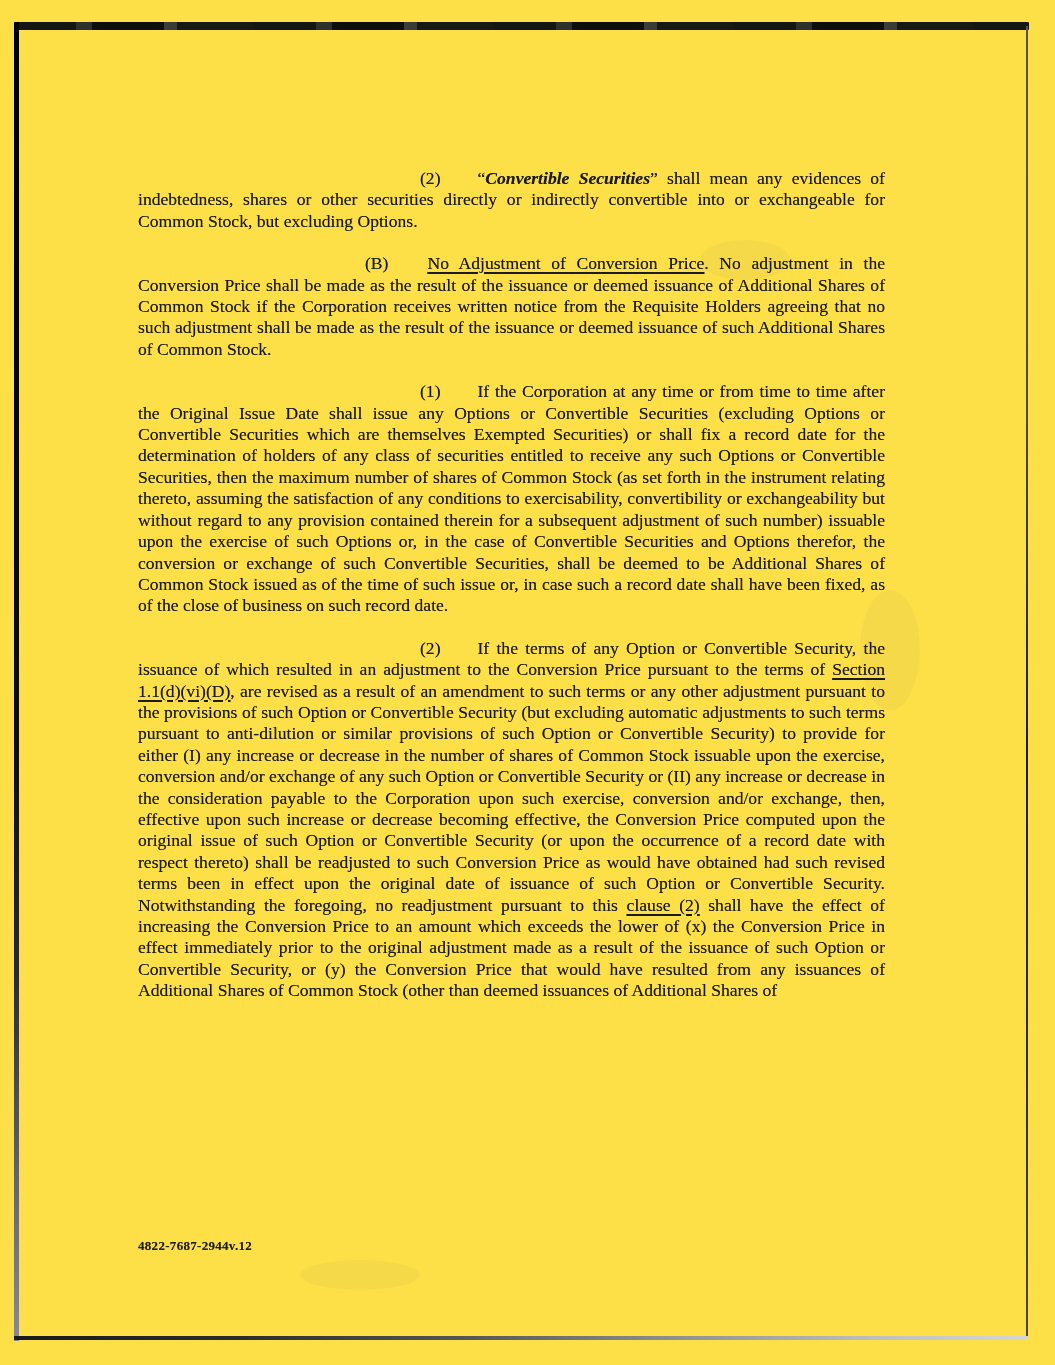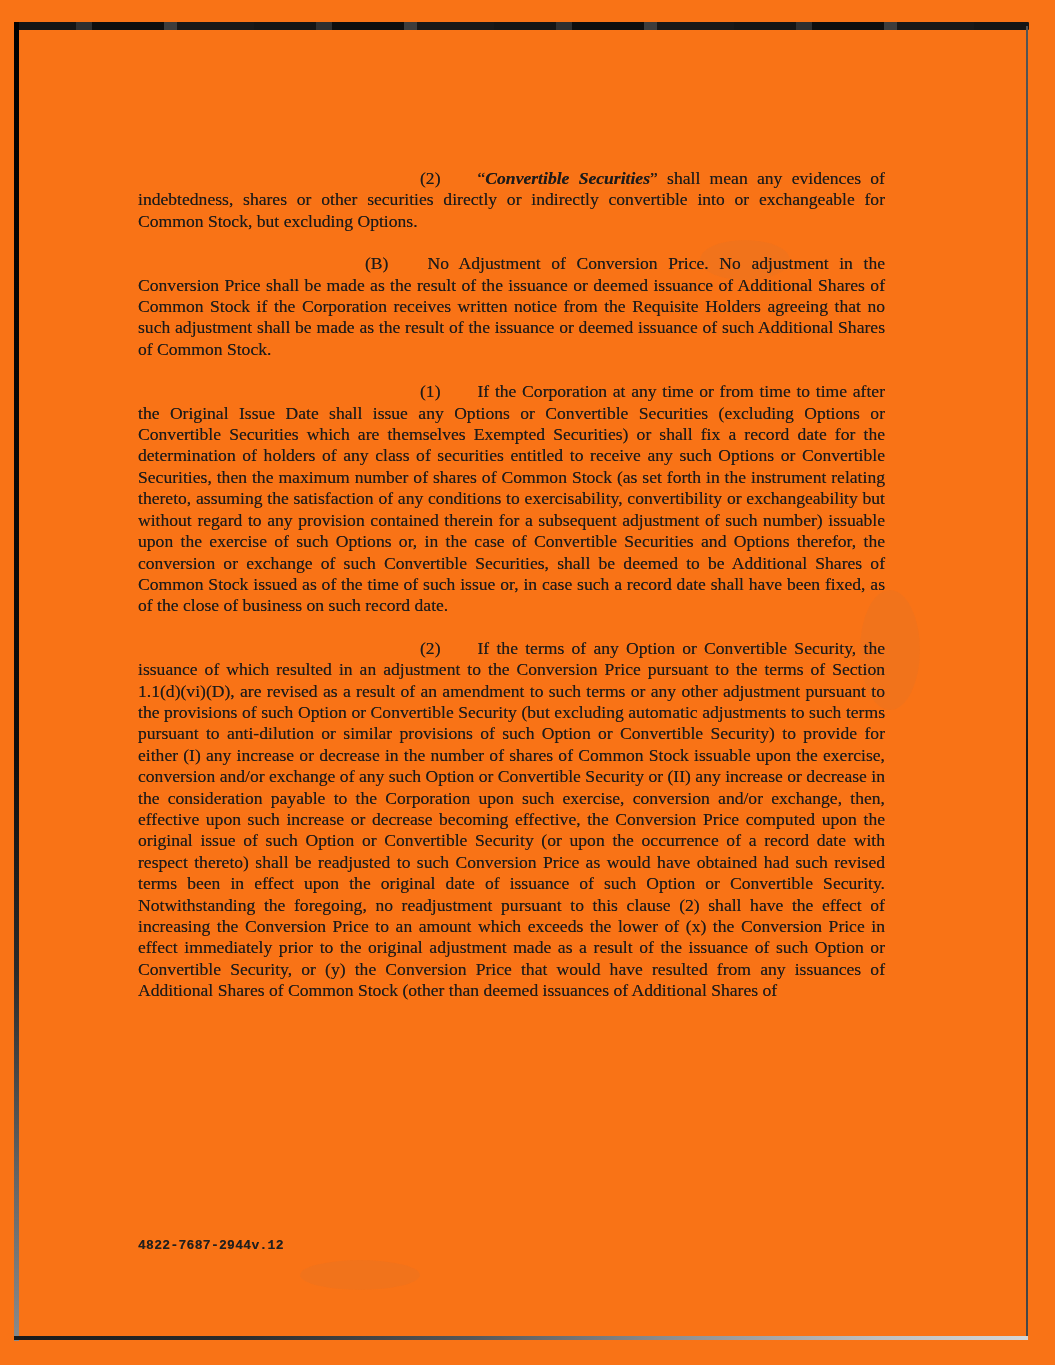--- a/index.html
+++ b/index.html
@@ -5,21 +5,21 @@
   html,body{margin:0;padding:0;}
   body{
     width:1055px;height:1365px;
     background:#ffffff;
     position:relative;
     overflow:hidden;
     font-family:"Liberation Serif", serif;
   }
   .page{
     position:absolute;inset:0;
-    background:#f97316;
+    background:#fde047;
   }
   
   .edge{position:absolute;}
   .edge-top{
     left:14px;top:22px;width:1015px;height:8px;
     background:
       repeating-linear-gradient(90deg,
         #151515 0 62px, #2f2f2f 62px 78px,
         #0e0e0e 78px 150px, #3c3c3c 150px 163px,
         #181818 163px 240px);
@@ -48,27 +48,28 @@
     text-shadow:0 0 0.5px rgba(20,20,20,0.6);
   }
   .content p{margin:21px 0;}
   .content p:first-child{margin-top:0;}
   .indent-num{text-indent:282px;}
   .indent-let{text-indent:227px;}
   .run-num{margin-right:37px;}
   .run-num2{margin-right:39px;}
   .run-bi{font-weight:bold;font-style:italic;}
   .run-u{
+    text-decoration:underline;
     text-decoration-thickness:1.6px;
     text-underline-offset:3px;
   }
   .footer-id{
     position:absolute;
     left:138px;top:1238px;
-    font-family:Liberation Mono, monospace;
+    font-family:Liberation Serif, serif;
     font-weight:bold;
     font-size:13px;
     letter-spacing:0.3px;
     color:#1f1f1f;
     text-shadow:0 0 0.4px rgba(20,20,20,0.5);
     text-align:right;
   }
   
   .smudge{position:absolute;background:rgba(120,120,120,0.06);border-radius:50%;}
   .s1{left:700px;top:240px;width:90px;height:40px;}

